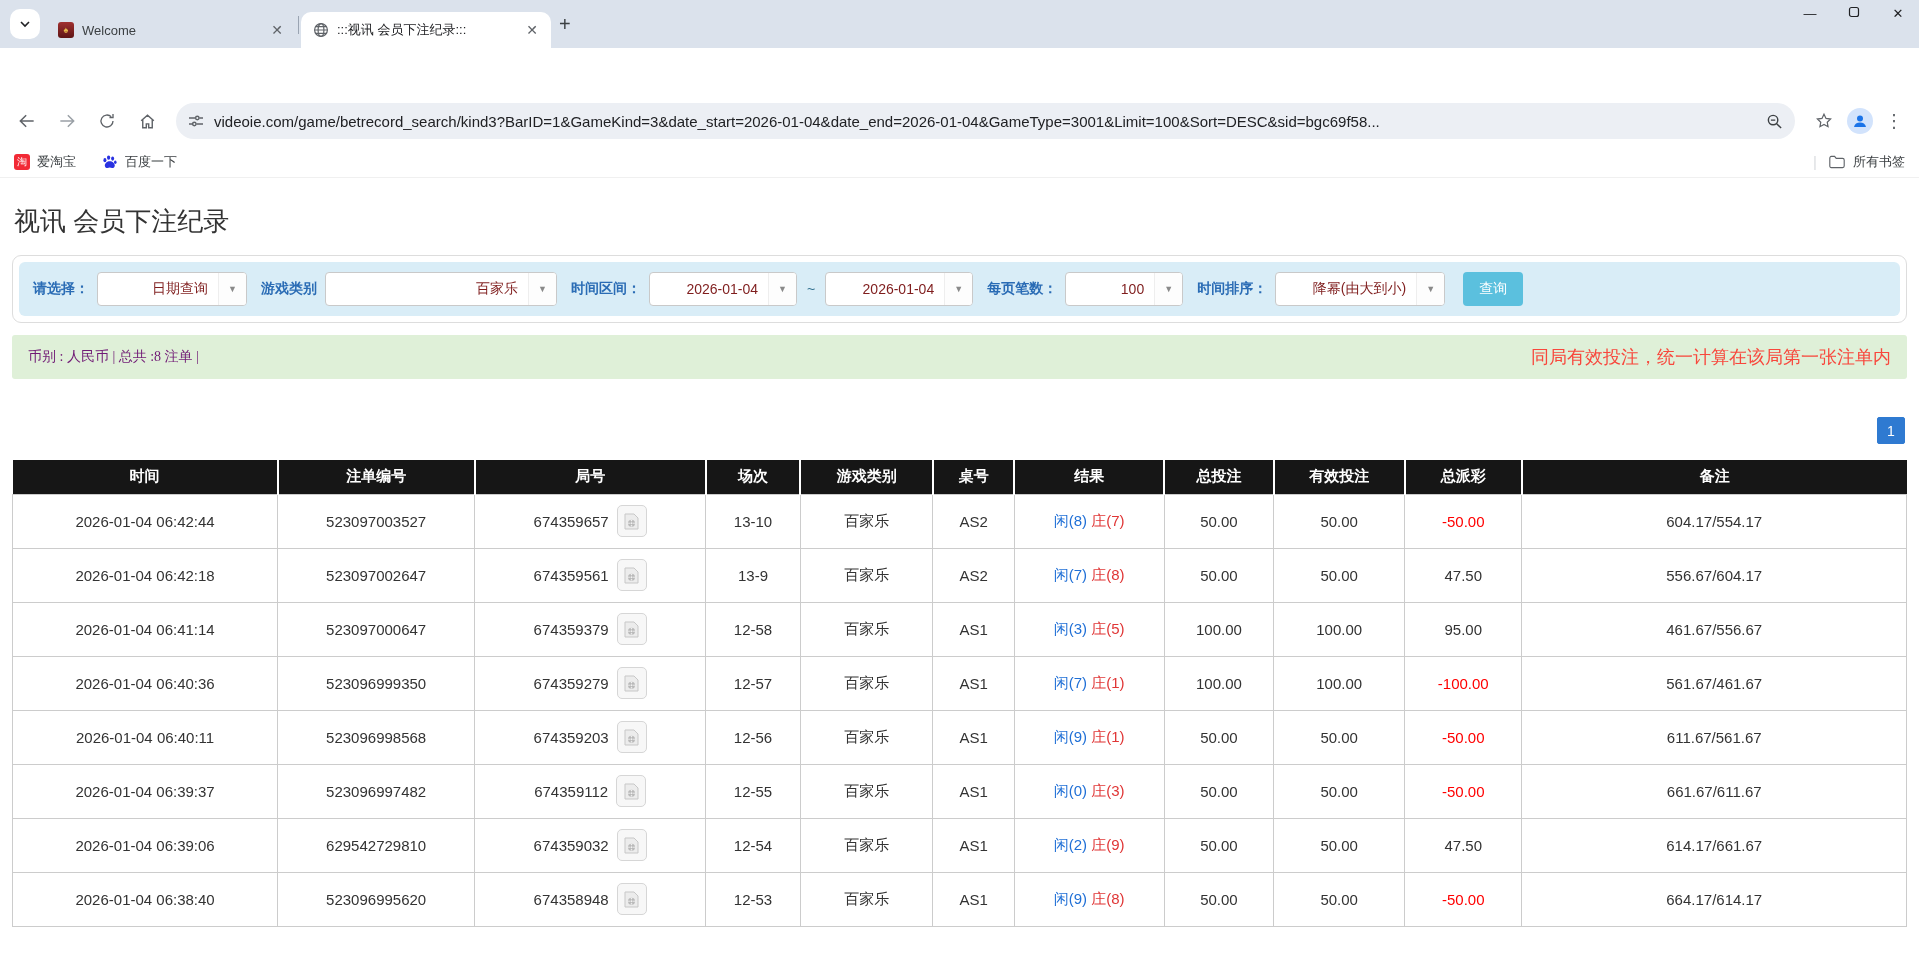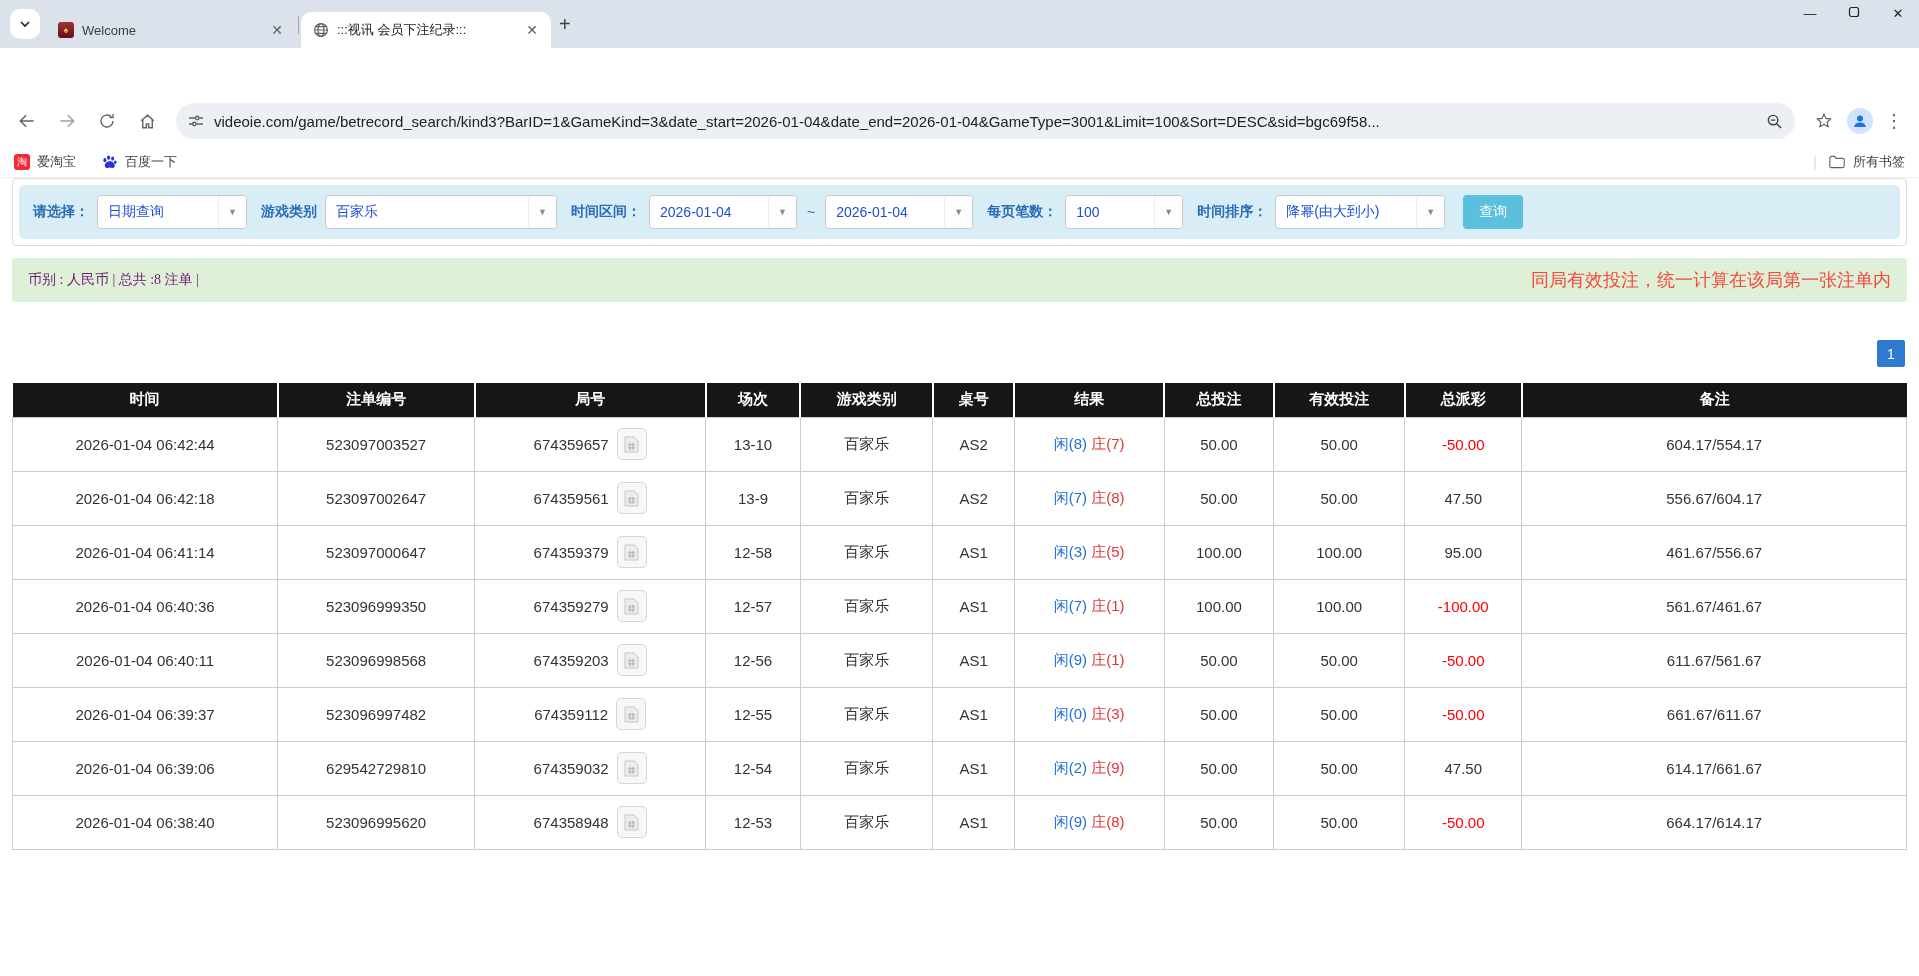--- a/index.html
+++ b/index.html
@@ -28,25 +28,25 @@
   .bookmarks { height:32px; background:#fff; display:flex; align-items:center; padding:0 14px; font-size:13px; color:#3c4043; border-bottom:1px solid #f0f0f0; }
   .bm-item { display:flex; align-items:center; gap:7px; margin-right:26px; cursor:pointer; }
   .bm-tao { width:16px; height:16px; background:#f22a36; border-radius:3px; color:#fff; font-size:10px; display:flex; align-items:center; justify-content:center; }
   .bm-right { margin-left:auto; display:flex; align-items:center; gap:8px; }
   .bm-sep { color:#dadce0; font-size:15px; margin-right:4px; }
 
   
   .page { padding:0 12px; background:#fff; }
   .page-title { font-size:26px; font-weight:500; color:#333; padding:26px 2px 16px 2px; }
 
-  .filter-panel { border:1px solid #ddd; border-radius:4px; padding:6px; }
+  .filter-panel { border:1px solid #ddd; border-radius:9px; padding:6px; }
   .filter-well { background:#d9edf7; border-radius:6px; padding:10px 14px; display:flex; align-items:center; gap:8px; }
   .f-label { color:#2a6cb5; font-weight:bold; font-size:14px; white-space:nowrap; margin-left:6px; }
   .combo { display:flex; align-items:center; background:#fff; border:1px solid #c9c9c9; border-radius:4px; height:34px; overflow:hidden; cursor:pointer; }
-  .combo .val { padding:0 10px; font-size:14px; color:#1d4ed8; flex:1; white-space:nowrap; }
+  .combo .val { padding:0 10px; font-size:14px; color:#7f1d1d; flex:1; white-space:nowrap;text-align:right; }
   .combo .arr { width:28px; height:100%; display:flex; align-items:center; justify-content:center; color:#8a8a8a; font-size:9px; border-left:1px solid #eee; background:#fdfdfd; }
   .tilde { color:#31708f; font-size:14px; margin:0 2px; }
   .btn-search { background:#5bc0de; color:#fff; border:none; border-radius:4px; height:34px; padding:0 16px; font-size:14px; margin-left:10px; cursor:pointer; }
 
   .summary-bar { margin-top:12px; background:#dff0d8; border-radius:3px; height:44px; display:flex; align-items:center; padding:0 16px; }
   .summary-left { color:#701a75; font-size:14px;font-family:Liberation Serif, serif; }
   .summary-right { margin-left:auto; color:#f8473c; font-size:18px; }
 
   .pager-row { display:flex; justify-content:flex-end; margin:38px 2px 16px 0; }
   .pager-btn { min-width:28px; height:27px; background:#2f7ad1; border:1px solid #2f7ad1; color:#fff; font-size:14px; display:flex; align-items:center; justify-content:center; border-radius:2px; cursor:pointer; }
@@ -169,20 +169,21 @@
   <span class="bm-right">
     <span class="bm-sep">|</span>
     <svg width="16" height="14" viewBox="0 0 20 16" fill="none" stroke="#5f6368" stroke-width="1.4">
         <path d="M1 3.5C1 2.1 1.6 1 3 1h4l2 2.5h8c1 0 2 .8 2 2V13c0 1.2-.9 2-2 2H3c-1.4 0-2-.9-2-2z"></path>
       </svg>
     <span>所有书签</span>
   </span>
 </div>
 
 <div class="page">
+  <div class="page-title">视讯 会员下注纪录</div>
 
   <div class="filter-panel">
     <div class="filter-well">
       <span class="f-label" style="margin-left:0">请选择：</span>
       <div class="combo" style="width:150px">
         <span class="val">日期查询</span>
         <span class="arr">▼</span>
       </div>
 
       <span class="f-label">游戏类别</span>

